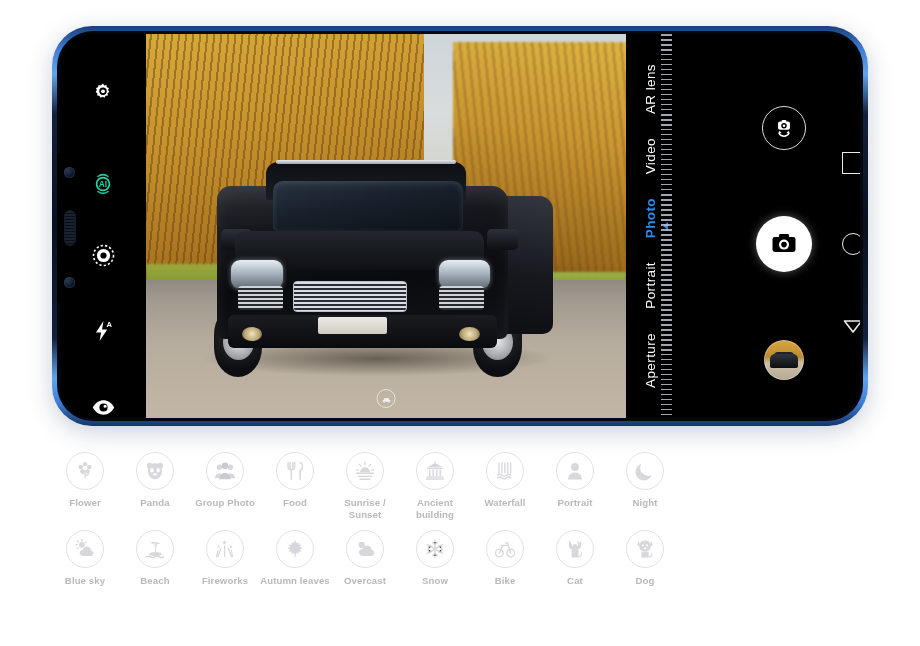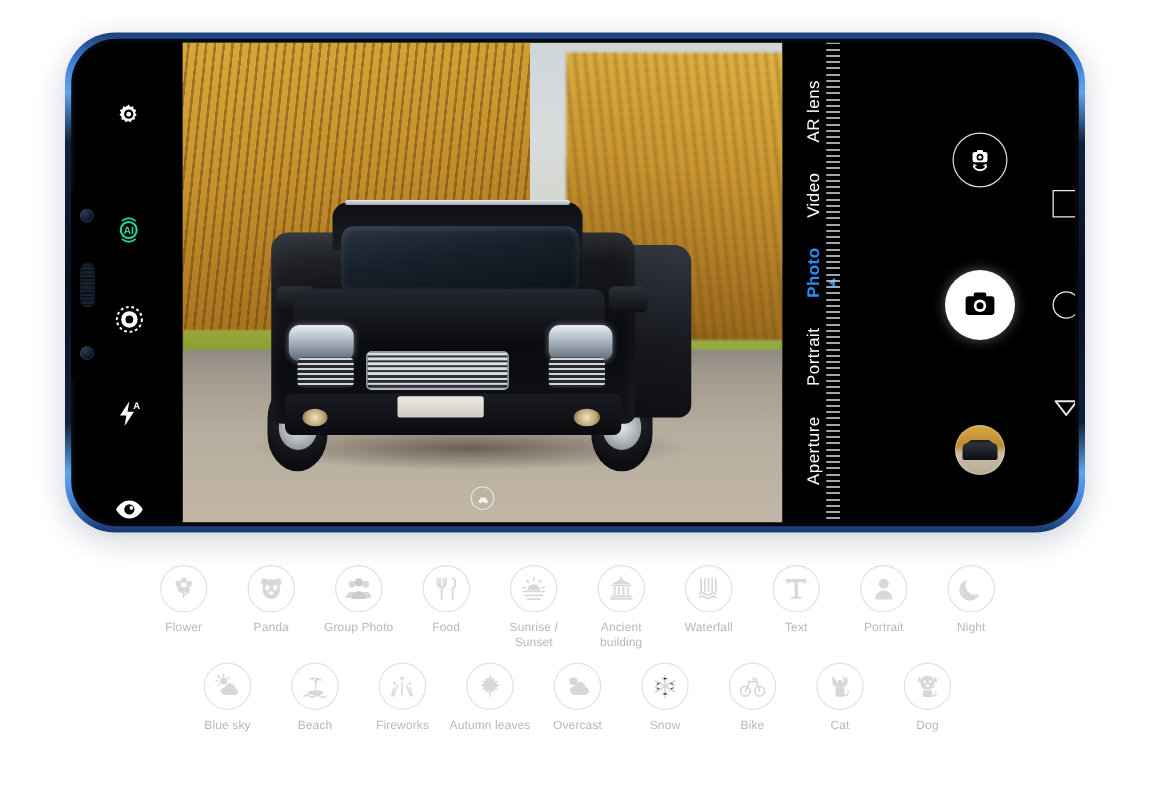--- a/index.html
+++ b/index.html
@@ -310,22 +310,23 @@
   .nav-tri    { top: 281px; }
 
   
   .scene-grid {
     position: absolute;
     left: 50px; top: 452px;
     width: 824px;
   }
   .scene-row {
     display: flex;
-    justify-content: center;
+    justify-content: flex-start;
     margin-bottom: 10px;
+    font-weight: bold;
   }
   .scene-item {
     width: 70px;
     display: flex; flex-direction: column; align-items: center;
   }
   .scene-circle {
     width: 38px; height: 38px; border-radius: 50%;
     border: 1px solid #e2e2e6;
     display: flex; align-items: center; justify-content: center;
     background: #fff;
@@ -612,34 +613,20 @@
             <g fill="none" stroke="#d8d8dc" stroke-width="1.5" stroke-linecap="round">
               <path d="M5.4 3.4V14M8.6 3.4V14M11.8 3.4V14M15 3.4V14M18.2 3.4V14"></path>
               <path d="M4 16.6c1.6-1.4 3.2-1.4 4.8 0s3.2 1.4 4.8 0 3.2-1.4 4.8 0"></path>
               <path d="M4 19.6c1.6-1.4 3.2-1.4 4.8 0s3.2 1.4 4.8 0 3.2-1.4 4.8 0"></path>
             </g>
           </svg>
         </div>
         <div class="scene-label">Waterfall</div>
       </div>
 
-      <div class="scene-item">
-        <div class="scene-circle">
-          <svg width="22" height="22" viewBox="0 0 24 24">
-            <g fill="#d8d8dc">
-              <rect x="3.4" y="3.6" width="17.2" height="2.6"></rect>
-              <rect x="10.6" y="5" width="2.8" height="15.4"></rect>
-              <rect x="3.4" y="3.6" width="2.6" height="3.6"></rect>
-              <rect x="18" y="3.6" width="2.6" height="3.6"></rect>
-              <rect x="7.6" y="19" width="8.8" height="1.6"></rect>
-            </g>
-          </svg>
-        </div>
-        <div class="scene-label">Text</div>
-      </div>
 
       <div class="scene-item">
         <div class="scene-circle">
           <svg width="22" height="22" viewBox="0 0 24 24">
             <g fill="#d8d8dc">
               <circle cx="12" cy="7.6" r="4.3"></circle>
               <path d="M4.4 21.4c0-4.5 3.4-7.8 7.6-7.8s7.6 3.3 7.6 7.8z"></path>
             </g>
           </svg>
         </div>

